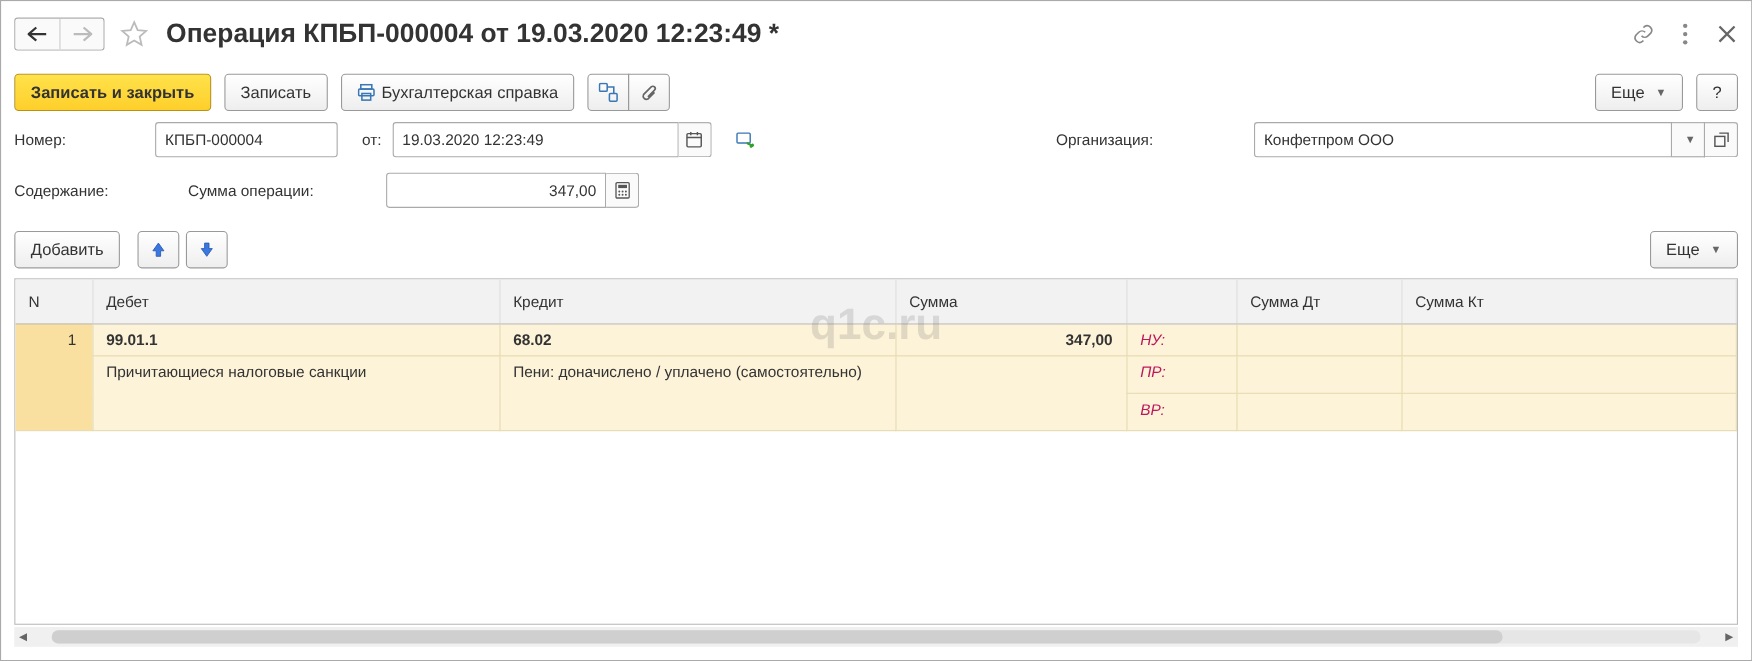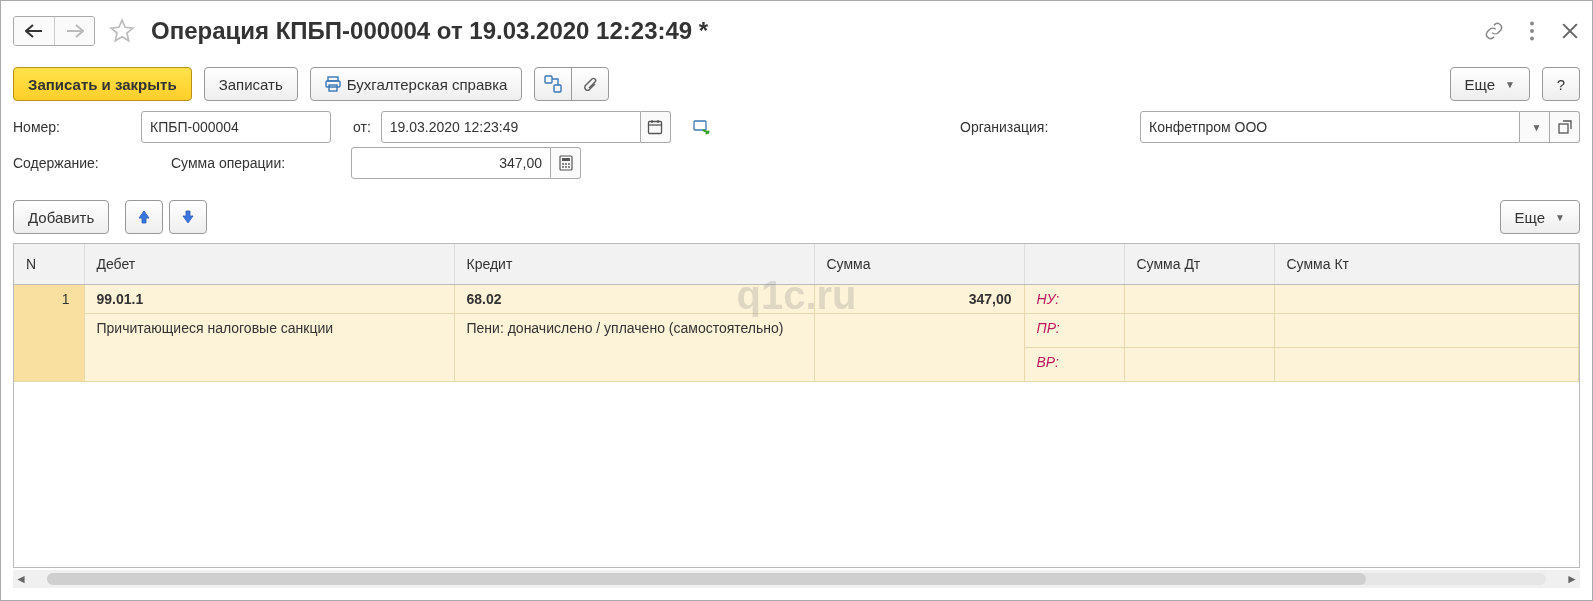--- a/index.html
+++ b/index.html
@@ -69,21 +69,21 @@
     font-weight: bold;
   }
   .btn.icon-only { padding: 0 8px; width: 38px; justify-content: center; }
   .btn-group { display: inline-flex; }
   .btn-group .btn { border-radius: 0; margin-left: -1px; }
   .btn-group .btn:first-child { border-radius: 4px 0 0 4px; margin-left: 0; }
   .btn-group .btn:last-child { border-radius: 0 4px 4px 0; }
   .toolbar-spacer { flex: 1; }
   .dropdown-caret { font-size: 10px; color: #666; margin-left: 4px; }
   
-  .form-area { display: flex; flex-direction: column; margin-top: 8px; }
+  .form-area { display: flex; flex-direction: column; gap: 10px; margin-top: 8px; }
   .form-row { display: flex; align-items: center; gap: 10px; height: 36px; }
   .label { color: #333; }
   .input {
     height: 32px; border: 1px solid #aaa; border-radius: 3px;
     padding: 0 8px; background: #fff;
     display: inline-flex; align-items: center;
   }
   .input.number { justify-content: flex-end; text-align: right; }
   .input-group { display: inline-flex; border-radius: 14px; }
   .input-group .input { border-radius: 3px 0 0 3px; }
@@ -229,21 +229,21 @@
     <button class="btn">
       <span>Еще</span>
       <span class="dropdown-caret">▼</span>
     </button>
     <button class="btn icon-only">?</button>
   </div>
 
   <div class="form-area">
     <div class="form-row">
       <span class="label" style="width:118px">Номер:</span>
-      <div class="input" style="width:190px">КПБП-000004</div>
+      <div class="input" style="width:166px">КПБП-000004</div>
       <span class="label" style="margin-left:12px">от:</span>
       <div class="input-group">
         <div class="input" style="width:260px">19.03.2020 12:23:49</div>
         <div class="addon">
           <svg width="16" height="16" viewBox="0 0 16 16">
               <rect x="1.5" y="2.5" width="13" height="12" rx="1" fill="none" stroke="#555" stroke-width="1.3"></rect>
               <line x1="1.5" y1="6" x2="14.5" y2="6" stroke="#555" stroke-width="1.3"></line>
               <line x1="5" y1="1" x2="5" y2="4" stroke="#555" stroke-width="1.3"></line>
               <line x1="11" y1="1" x2="11" y2="4" stroke="#555" stroke-width="1.3"></line>
             </svg>

